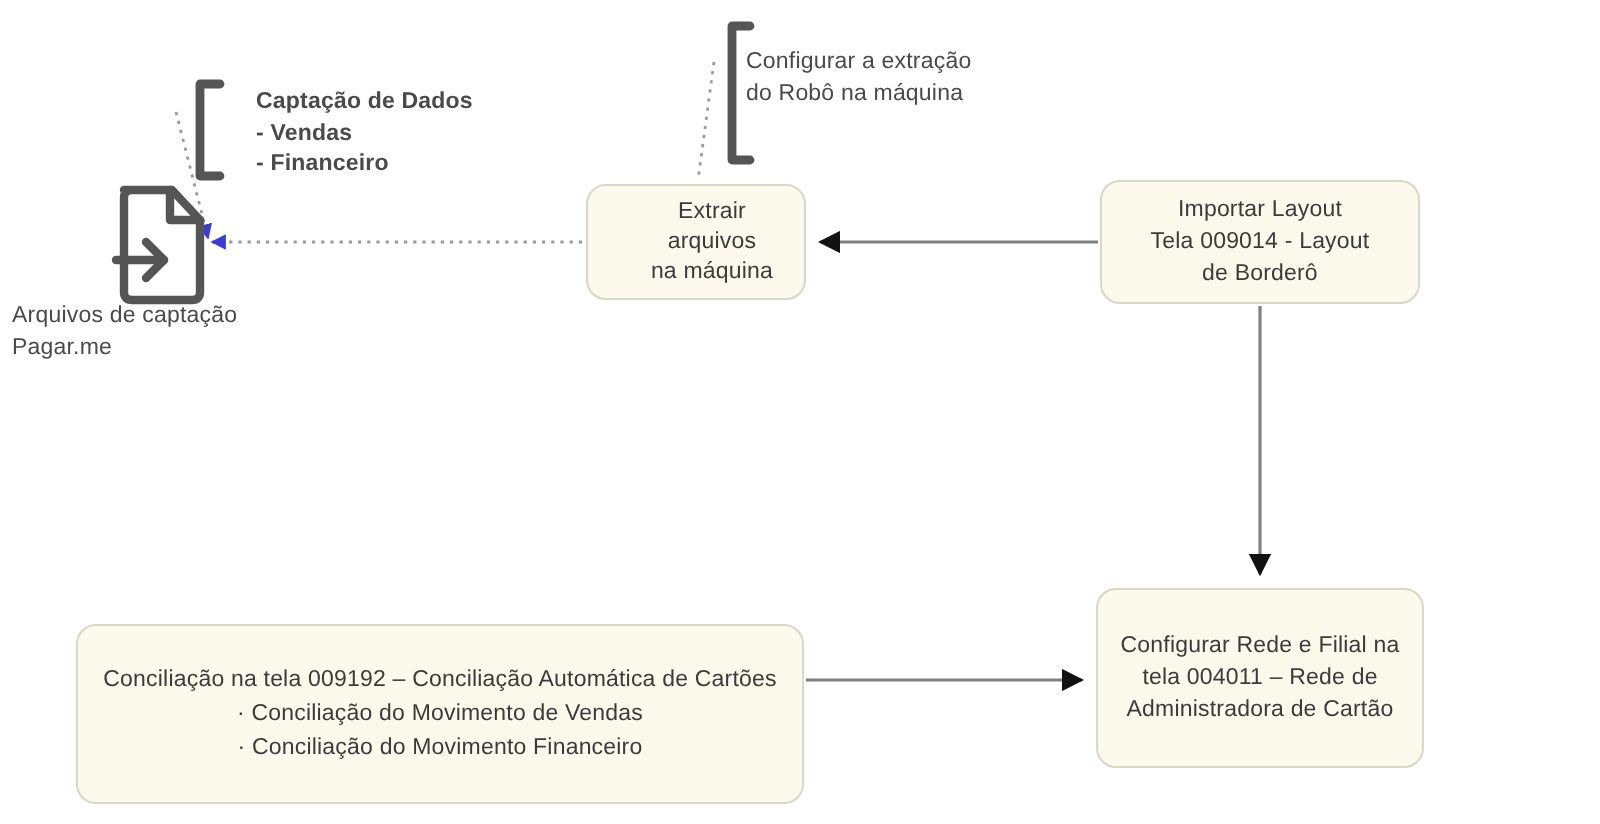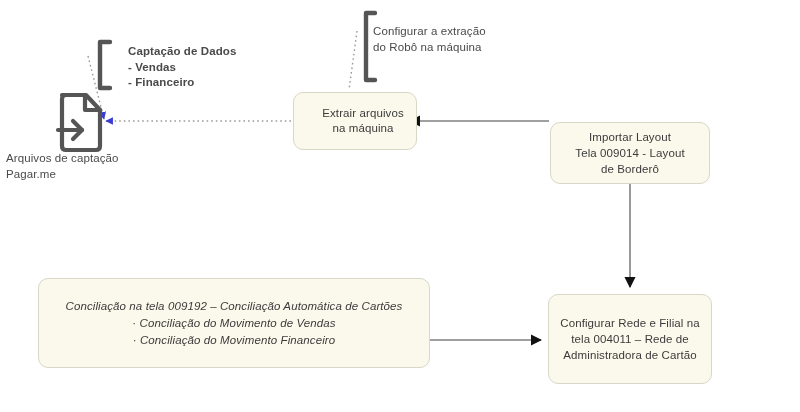--- a/index.html
+++ b/index.html
@@ -24,23 +24,23 @@
     justify-content:center;
     text-align:center;
     color:#3b3b3b;
     font-size:11.5px;
     line-height:15px;
     padding:4px 8px;
     letter-spacing:0.1px;
   }
   .node .txt{white-space:pre-line;}
 
-  #node-extrair{left:293px;top:92px;width:124px;height:58px;padding-left:24px;}
-  #node-importar{left:550px;top:90px;width:160px;height:62px;margin-top:32px;}
-  #node-conciliacao{left:38px;top:278px;width:392px;height:90px;font-style:italic;}
+  #node-extrair{left:293px;top:92px;width:110px;height:58px;padding-left:24px;}
+  #node-importar{left:550px;top:90px;width:160px;height:62px;}
+  #node-conciliacao{left:38px;top:312px;width:364px;height:90px;}
   #node-configurar{left:548px;top:294px;width:164px;height:90px;}
 
   #node-conciliacao .txt{line-height:17px;}
   #node-configurar .txt{line-height:16px;}
   #node-importar .txt{line-height:16px;}
 
   
   .anno{
     position:absolute;
     color:#4a4a4a;

